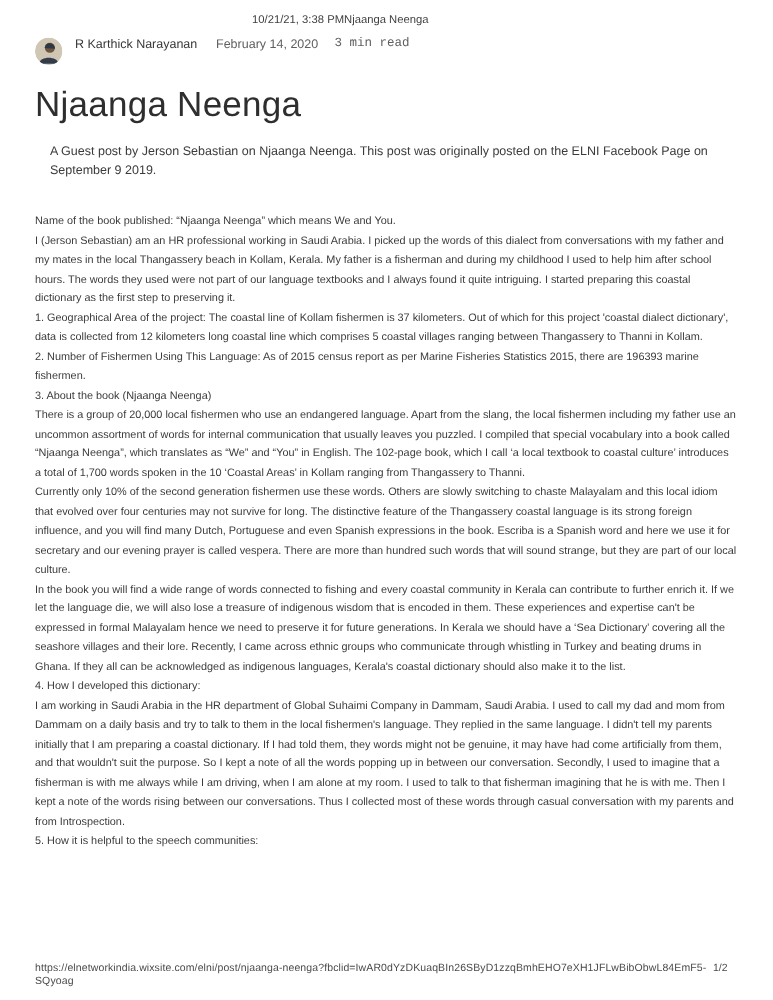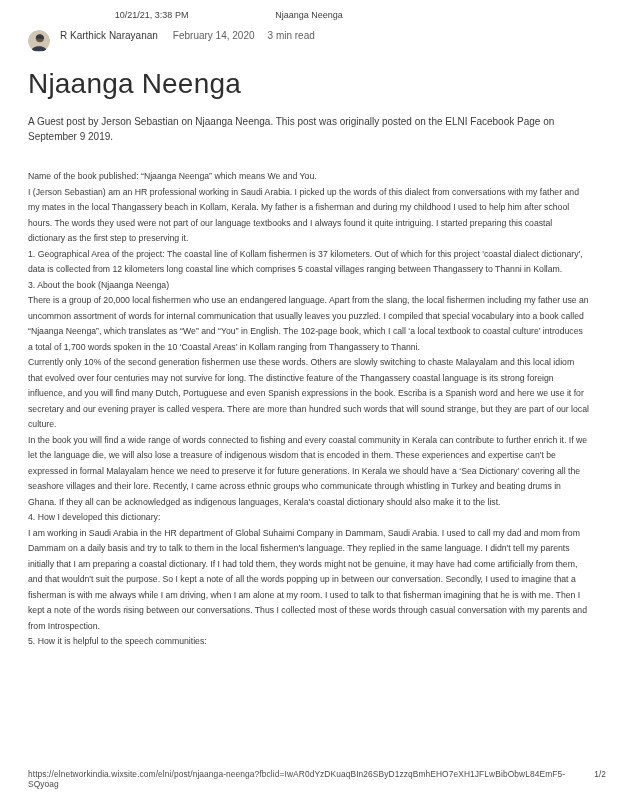--- a/index.html
+++ b/index.html
@@ -10,65 +10,65 @@
     color: #3b3b3b;
     position: relative;
     overflow: hidden;
   }
   .print-header {
     position: absolute;
     top: 10px; left: 28px; right: 28px;
     display: flex; align-items: baseline;
     font-size: 9px; color: #3f3f3f;
   }
-  .print-header .left { flex: 1; text-align: center; }
+  .print-header .left { flex: 1; text-align: right; }
   .print-header .center { flex: 0 0 auto; }
   .print-header .right { flex: 1; }
   .content { padding: 30px 28px 0 28px; }
   .author-row {
     display: flex; align-items: flex-start;
     margin-top: 0;
   }
   .avatar {
     width: 22px; height: 22px; border-radius: 50%;
     overflow: hidden; flex: 0 0 auto;
   }
   .avatar svg { display: block; width: 22px; height: 22px; }
   .author-name { margin-left: 10px; font-size: 10px; color: #383838; }
   .post-date { margin-left: 15px; font-size: 10px; color: #5f5f5f; }
-  .read-time { margin-left: 13px; font-size: 10px; color: #5f5f5f; }
+  .read-time { margin-left: 13px; font-size: 10px; color: #5f5f5f; font-family: Liberation Mono, monospace; }
   h1.post-title {
     margin-top: 15px;
     font-size: 28px; font-weight: 400;
     line-height: 34px; color: #2e2e2e;
     letter-spacing: 0.2px;
   }
   .intro-line {
     margin-top: 13px;
-    font-size: 10px; line-height: 15px; color: #3b3b3b;
+    font-size: 10px; line-height: 15px; color: #3b3b3b; margin-left: 12px;
   }
   .quote-block {
     margin-top: 30px;
     border-left: 3px solid #5bd8d2;
     padding: 5px 0 5px 16px;
     max-width: 478px;
   }
   .quote-text {
     font-size: 13.2px; line-height: 27.5px; color: #3f3f3f;
     max-width: 455px;
   }
   .article-body { margin-top: 25px; max-width: 564px; }
   .article-body p {
     font-size: 8.7px;
     line-height: 15.5px;
     color: #3b3b3b;
   }
   .print-footer {
     position: absolute;
-    left: 28px; right: 12px; bottom: 11px;
+    left: 28px; right: 36px; bottom: 11px;
     display: flex; justify-content: space-between; align-items: baseline;
     font-size: 8.4px; color: #4a4a4a;
   }
   .footer-url { letter-spacing: 0.1px; }
   .page-number { }
 </style>
 </head>
 <body>
 
 <div class="print-header">
@@ -95,20 +95,21 @@
 
   <h1 class="post-title">Njaanga Neenga</h1>
 
   <div class="intro-line">A Guest post by Jerson Sebastian on Njaanga Neenga. This post was originally posted on the ELNI Facebook Page on September 9 2019.</div>
 
 
   <div class="article-body">
     <p>Name of the book published: “Njaanga Neenga” which means We and You.</p>
     <p>I (Jerson Sebastian) am an HR professional working in Saudi Arabia. I picked up the words of this dialect from  conversations with my father and my mates in the local Thangassery beach in Kollam, Kerala. My father is a fisherman and during my childhood I used to help him after school hours. The words they used were not part of our language textbooks and I always found it quite intriguing. I started preparing this coastal dictionary as the first step to preserving it.</p>
     <p>1. Geographical Area of the project: The coastal line of Kollam fishermen is 37 kilometers. Out of which for this project 'coastal dialect dictionary', data is collected from 12 kilometers long coastal line which comprises 5 coastal villages ranging between Thangassery to Thanni in Kollam.</p>
+    <p>2. Number of Fishermen Using This Language: As of 2015 census report as per Marine Fisheries Statistics 2015, there are 196393 marine fishermen.</p>
     <p>3. About the book (Njaanga Neenga)</p>
     <p>There is a group of 20,000 local fishermen who use an endangered language. Apart from the slang, the local fishermen including my father use an uncommon assortment of words for internal communication that usually leaves you puzzled. I compiled that special vocabulary into a book called “Njaanga Neenga”, which translates as “We” and “You” in English. The 102-page book, which I call ‘a local textbook to coastal culture’ introduces a total of 1,700 words spoken in the 10 ‘Coastal Areas’ in Kollam ranging from Thangassery to Thanni.</p>
     <p>Currently only 10% of the second generation fishermen use these words. Others are slowly switching to chaste Malayalam and this local idiom that evolved over four centuries may not survive for long. The distinctive feature of the Thangassery coastal language is its strong foreign influence, and you will find many Dutch, Portuguese and even Spanish expressions in the book. Escriba is a Spanish word and here we use it for secretary and our evening prayer is called vespera. There are more than hundred such words that will sound strange, but they are part of our local culture.</p>
     <p>In the book you will find a wide range of words connected to fishing and every coastal community in Kerala can contribute to further enrich it. If we let the language die, we will also lose a treasure of indigenous wisdom that is encoded in them. These experiences and expertise can't be expressed in formal Malayalam hence we need to preserve it for future generations. In Kerala we should have a ‘Sea Dictionary’ covering all the seashore villages and their lore. Recently, I came across ethnic groups who communicate through whistling in Turkey and beating drums in Ghana. If they all can be acknowledged as indigenous languages, Kerala's coastal dictionary should also make it to the list.</p>
     <p>4. How I developed this dictionary:</p>
     <p>I am working in Saudi Arabia in the HR department of Global Suhaimi Company in Dammam, Saudi Arabia. I used to call my dad and mom from Dammam on a daily basis and try to talk to them in the local fishermen's language. They replied in the same language. I didn't tell my parents initially that I am preparing a coastal dictionary. If I had told them, they words might not be genuine, it may have had come artificially from them, and that wouldn't suit the purpose. So I kept a note of all the words popping up in between our conversation. Secondly, I used to imagine that a fisherman is with me always while I am driving, when I am alone at my room. I used to talk to that fisherman imagining that he is with me. Then I kept a note of the words rising between our conversations. Thus I collected most of these words through casual conversation with my parents and from Introspection.</p>
     <p>5. How it is helpful to the speech communities:</p>
 
   </div>
 

